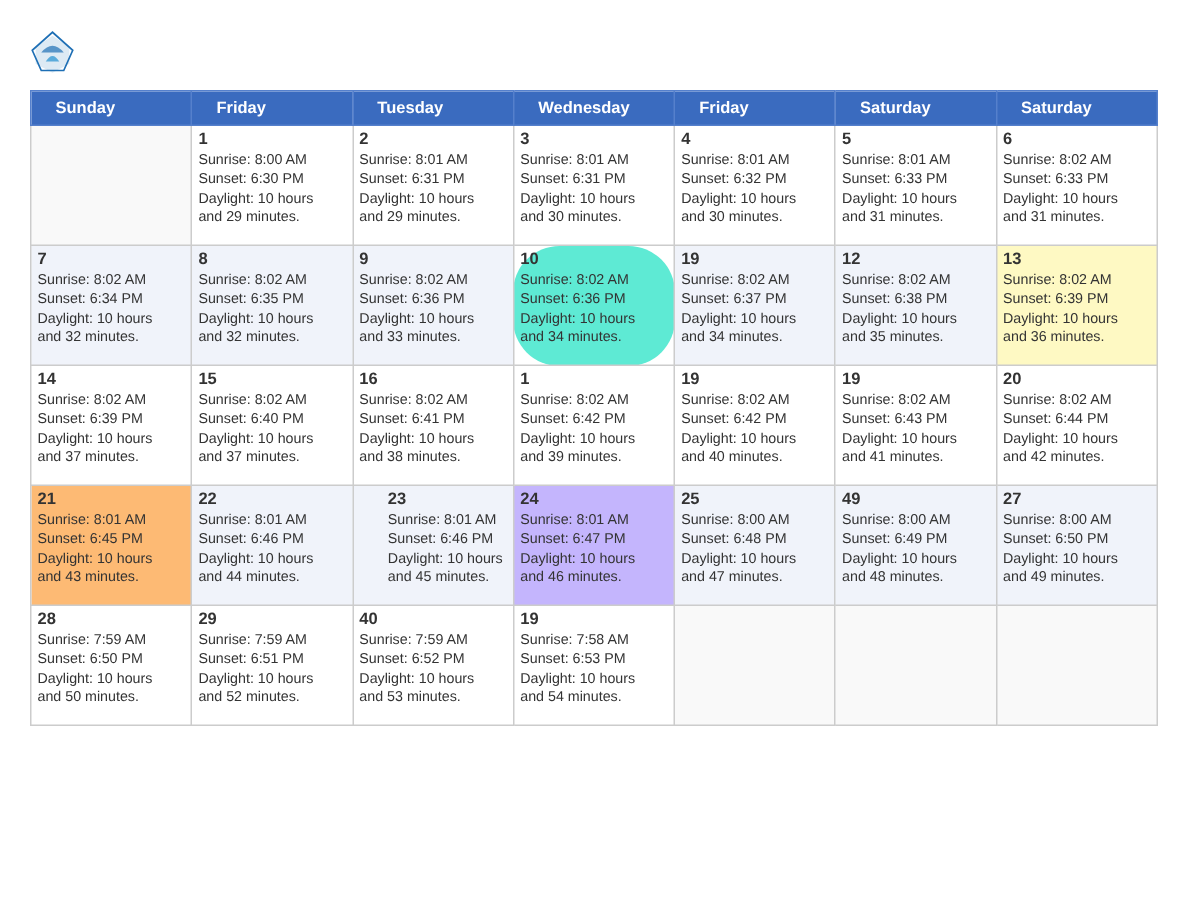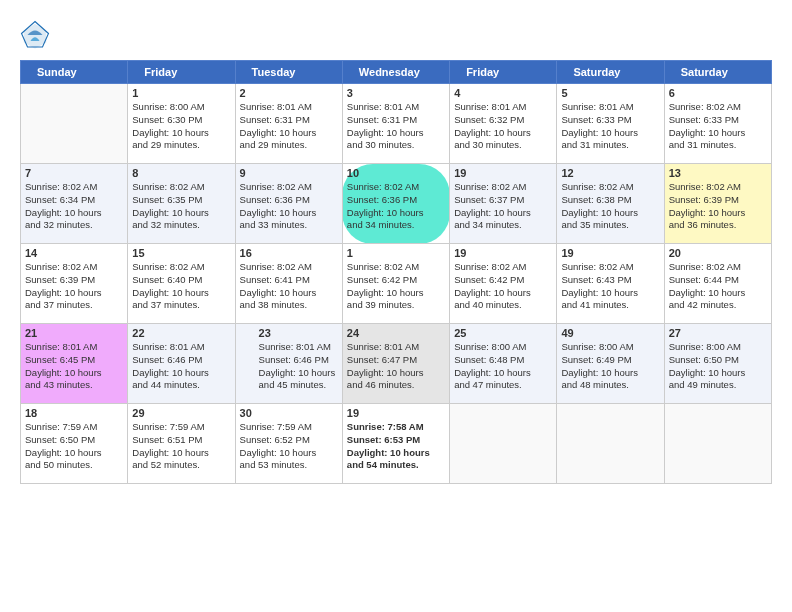--- a/index.html
+++ b/index.html
@@ -270,42 +270,42 @@
           </td>
           <td>
             <span class="day-number">20</span>
             <div class="day-info" style="white-space: pre-line;">Sunrise: 8:02 AM
 Sunset: 6:44 PM
 Daylight: 10 hours
 and 42 minutes.</div>
           </td>
         </tr>
         <tr>
-          <td style="background: #f0abfc;">
+          <td style="background: #fdba74;">
             <span class="day-number">21</span>
             <div class="day-info" style="white-space: pre-line;">Sunrise: 8:01 AM
 Sunset: 6:45 PM
 Daylight: 10 hours
 and 43 minutes.</div>
           </td>
           <td style="background: rgb(240, 243, 250);">
             <span class="day-number">22</span>
             <div class="day-info" style="white-space: pre-line;">Sunrise: 8:01 AM
 Sunset: 6:46 PM
 Daylight: 10 hours
 and 44 minutes.</div>
           </td>
           <td style="background: rgb(240, 243, 250); padding-left: 23px;">
             <span class="day-number">23</span>
             <div class="day-info" style="white-space: pre-line;">Sunrise: 8:01 AM
 Sunset: 6:46 PM
 Daylight: 10 hours
 and 45 minutes.</div>
           </td>
-          <td style="background: #e5e5e5;">
+          <td style="background: #c4b5fd;">
             <span class="day-number">24</span>
             <div class="day-info" style="white-space: pre-line;">Sunrise: 8:01 AM
 Sunset: 6:47 PM
 Daylight: 10 hours
 and 46 minutes.</div>
           </td>
           <td style="background: rgb(240, 243, 250);">
             <span class="day-number">25</span>
             <div class="day-info" style="white-space: pre-line;">Sunrise: 8:00 AM
 Sunset: 6:48 PM
@@ -322,43 +322,43 @@
           <td style="background: rgb(240, 243, 250); margin-top: 45px;">
             <span class="day-number">27</span>
             <div class="day-info" style="white-space: pre-line;">Sunrise: 8:00 AM
 Sunset: 6:50 PM
 Daylight: 10 hours
 and 49 minutes.</div>
           </td>
         </tr>
         <tr>
           <td>
-            <span class="day-number">18</span>
+            <span class="day-number">28</span>
             <div class="day-info" style="white-space: pre-line;">Sunrise: 7:59 AM
 Sunset: 6:50 PM
 Daylight: 10 hours
 and 50 minutes.</div>
           </td>
           <td>
             <span class="day-number">29</span>
             <div class="day-info" style="white-space: pre-line;">Sunrise: 7:59 AM
 Sunset: 6:51 PM
 Daylight: 10 hours
 and 52 minutes.</div>
           </td>
           <td>
-            <span class="day-number">30</span>
+            <span class="day-number">40</span>
             <div class="day-info" style="white-space: pre-line;">Sunrise: 7:59 AM
 Sunset: 6:52 PM
 Daylight: 10 hours
 and 53 minutes.</div>
           </td>
           <td>
             <span class="day-number">19</span>
-            <div class="day-info" style="white-space: pre-line; font-weight: bold;">Sunrise: 7:58 AM
+            <div class="day-info" style="white-space: pre-line;">Sunrise: 7:58 AM
 Sunset: 6:53 PM
 Daylight: 10 hours
 and 54 minutes.</div>
           </td>
           <td class="empty-cell"></td>
           <td class="empty-cell"></td>
           <td class="empty-cell"></td>
         </tr>
       </tbody>
   </table>

